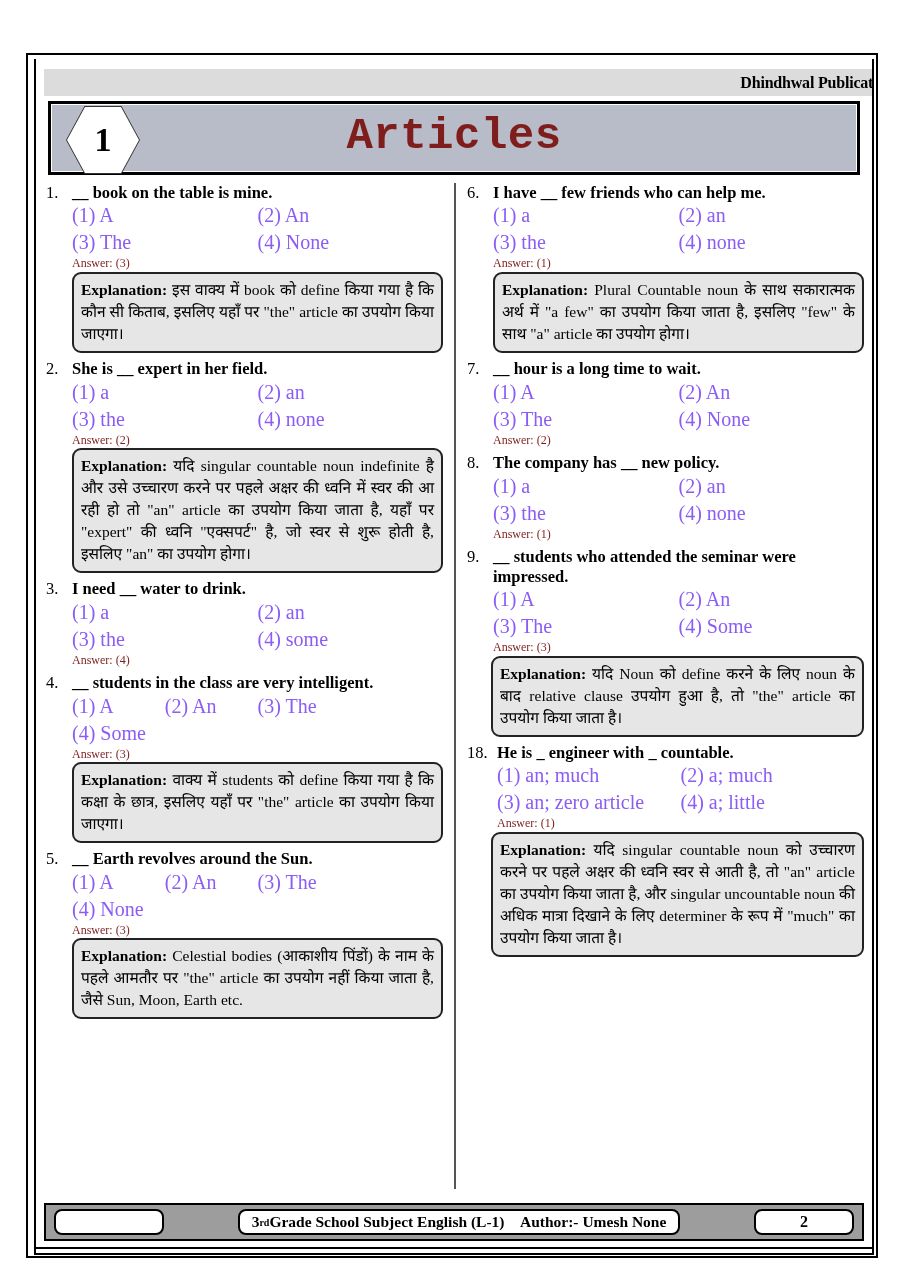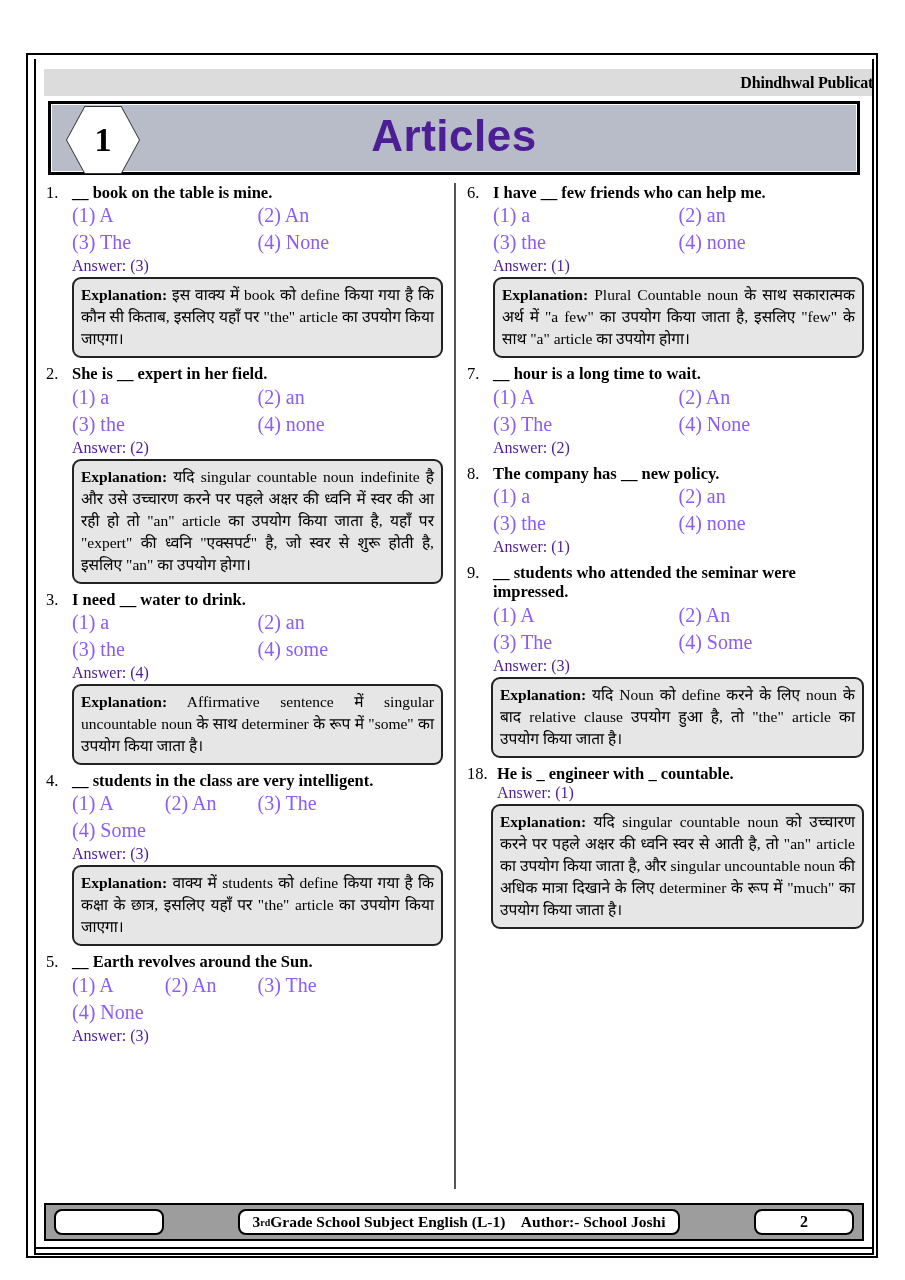--- a/index.html
+++ b/index.html
@@ -59,23 +59,23 @@
     background: #b8bcc8;
     border: 3px solid #000;
     box-shadow: inset 0 0 0 1px #fff;
   }
   .banner-title {
     position: absolute;
     left: 0; top: 0; right: 0; bottom: 0;
     display: flex; align-items: center; justify-content: center;
     font-size: 44px;
     font-weight: bold;
-    font-family: Liberation Sans, sans-serif;
+    font-family: Liberation Mono, monospace;
     letter-spacing: 0.5px;
-    color: #4c1d95;
+    color: #7f1d1d;
     padding-bottom: 4px;
   }
   .hexagon {
     position: absolute;
     left: 16px; top: 3px;
     width: 72px; height: 66px;
     background: #fff;
     clip-path: polygon(25% 0%, 75% 0%, 100% 50%, 75% 100%, 25% 100%, 0% 50%);
     display: flex; align-items: center; justify-content: center;
   }
@@ -146,24 +146,24 @@
   }
   .opts.wide-indent { padding-left: 30px; }
   .opt {
     width: 50%;
     white-space: nowrap;
   }
   .opts.four-up .opt { width: 25%; }
   .opts.four-up .opt:nth-child(3) { width: 26%; }
 
   .answer {
-    font-size: 16px;
+    font-size: 12px;
     padding-left: 26px;
     line-height: 1.3;
-    color: #4c1d95;
+    color: #7f1d1d;
   }
   .answer.wide-indent { padding-left: 30px; }
 
   
   .expl {
     margin: 0 0 6px 26px;
     border: 2px solid #222;
     border-radius: 9px;
     background: #e6e6e6;
     padding: 5px 7px 6px 7px;
@@ -272,23 +272,20 @@
               <span class="q-num">3.</span>
               <span class="q-text">I need __ water to drink.</span>
             </div>
             <div class="opts">
               <span class="opt">(1) a</span>
               <span class="opt">(2) an</span>
               <span class="opt">(3) the</span>
               <span class="opt">(4) some</span>
             </div>
             <div class="answer">Answer: (4)</div>
-            <div class="expl">
-              <span class="lbl">Explanation:</span><span> Affirmative sentence में singular uncountable noun के साथ determiner के रूप में "some" का उपयोग किया जाता है।</span>
-            </div>
           </div>
 
           <div class="q">
             <div class="q-head">
               <span class="q-num">4.</span>
               <span class="q-text">__ students in the class are very intelligent.</span>
             </div>
             <div class="opts four-up">
               <span class="opt">(1) A</span>
               <span class="opt">(2) An</span>
@@ -306,20 +303,23 @@
               <span class="q-num">5.</span>
               <span class="q-text">__ Earth revolves around the Sun.</span>
             </div>
             <div class="opts four-up">
               <span class="opt">(1) A</span>
               <span class="opt">(2) An</span>
               <span class="opt">(3) The</span>
               <span class="opt">(4) None</span>
             </div>
             <div class="answer">Answer: (3)</div>
+            <div class="expl">
+              <span class="lbl">Explanation:</span><span> Celestial bodies (आकाशीय पिंडों) के नाम के पहले आमतौर पर "the" article का उपयोग नहीं किया जाता है, जैसे Sun, Moon, Earth etc.</span>
+            </div>
           </div>
 
         </div>
 
         <div class="col-divider"></div>
 
         <div class="col col-right">
 
           <div class="q">
             <div class="q-head">
@@ -381,33 +381,39 @@
             <div class="expl right-box">
               <span class="lbl">Explanation:</span><span> यदि Noun को define करने के लिए noun के बाद relative clause उपयोग हुआ है, तो "the" article का उपयोग किया जाता है।</span>
             </div>
           </div>
 
           <div class="q">
             <div class="q-head">
               <span class="q-num wide">18.</span>
               <span class="q-text">He is _ engineer with _ countable.</span>
             </div>
+            <div class="opts wide-indent">
+              <span class="opt">(1) an; much</span>
+              <span class="opt">(2) a; much</span>
+              <span class="opt">(3) an; zero article</span>
+              <span class="opt">(4) a; little</span>
+            </div>
             <div class="answer wide-indent">Answer: (1)</div>
             <div class="expl right-box">
               <span class="lbl">Explanation:</span><span> यदि singular countable noun को उच्चारण करने पर पहले अक्षर की ध्वनि स्वर से आती है, तो "an" article का उपयोग किया जाता है, और singular uncountable noun की अधिक मात्रा दिखाने के लिए determiner के रूप में "much" का उपयोग किया जाता है।</span>
             </div>
           </div>
 
         </div>
       </div>
 
       <div class="footer">
         <div class="footer-box footer-left"></div>
         <div class="footer-box footer-center">
-          <span>3</span><sup>rd</sup><span> Grade School Subject English (L-1)</span>&nbsp;&nbsp;&nbsp;&nbsp;<span>Author:- School Joshi</span>
+          <span>3</span><sup>rd</sup><span> Grade School Subject English (L-1)</span>&nbsp;&nbsp;&nbsp;&nbsp;<span>Author:- Umesh None</span>
         </div>
         <div class="footer-box footer-right">2</div>
       </div>
       <div class="footer-rule"></div>
 
     </div>
   </div>
 </div>
 
 </body></html>

